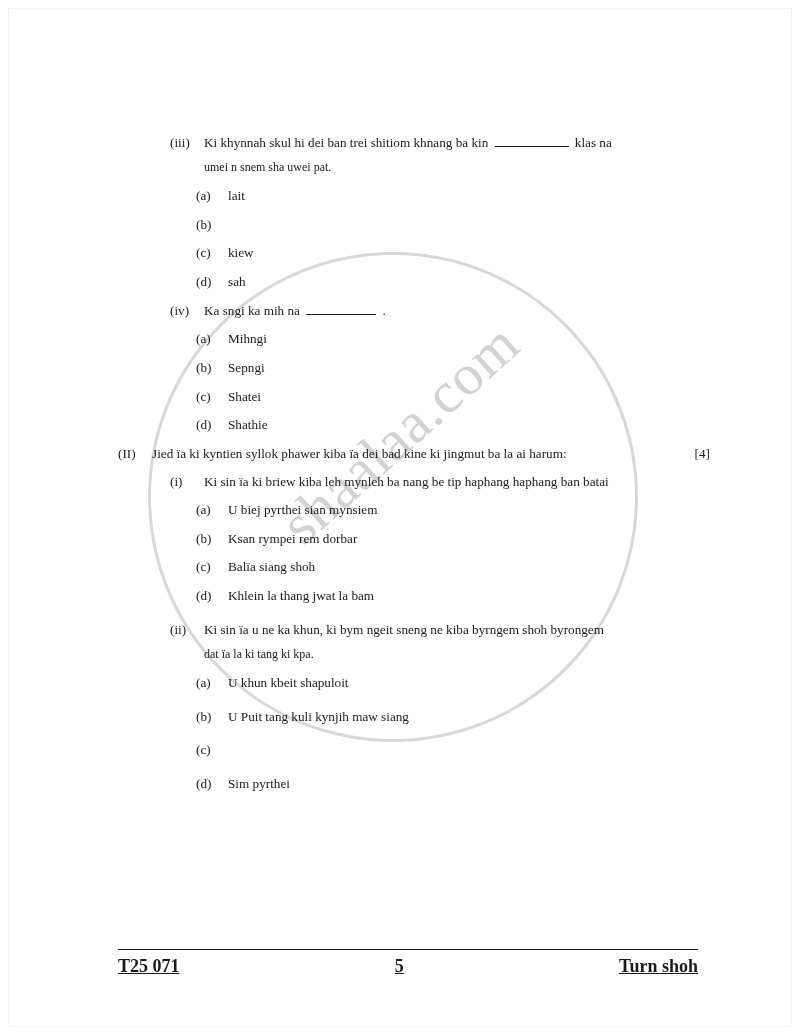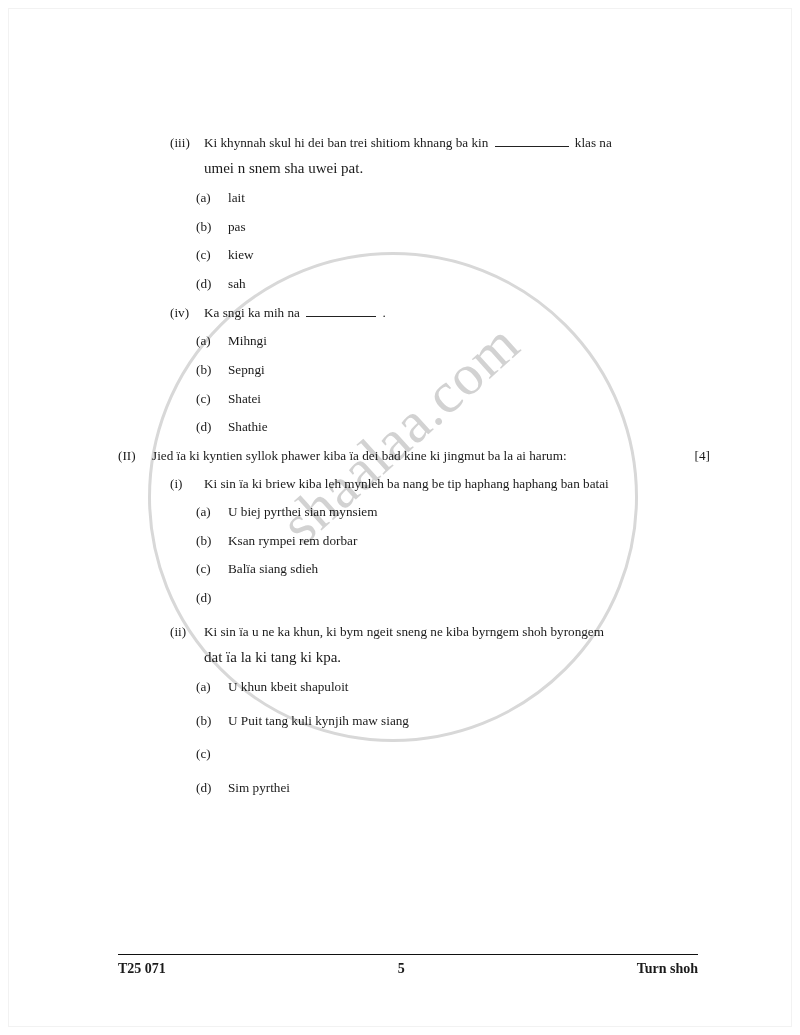--- a/index.html
+++ b/index.html
@@ -79,21 +79,21 @@
 
   
   .lvl-sec   { padding-left: 0px; }
   .lvl-q     { padding-left: 52px; }
   .lvl-opt   { padding-left: 78px; }
 
   .lvl-sec .marker { width: 34px; }
   .lvl-q .marker   { width: 34px; }
   .lvl-opt .marker { width: 32px; }
 
-  .cont { padding-left: 86px; margin-top: -2px; margin-bottom: 12px; font-size: 15px; }
+  .cont { padding-left: 86px; margin-top: -2px; margin-bottom: 12px; font-size: 12px; }
   .cont.cont-q { padding-left: 86px; }
 
   .blank {
     display: inline-block;
     border-bottom: 1px solid #222;
     width: 74px;
     height: 0.9em;
     margin: 0 3px;
     vertical-align: baseline;
   }
@@ -117,21 +117,22 @@
   }
   .footer-rule {
     border-top: 1.6px solid #111;
     margin-bottom: 6px;
   }
   .footer-row {
     display: flex;
     align-items: baseline;
     font-family: "Liberation Serif", serif;
     font-weight: bold;
-    font-size: 14px;
+    font-size: 18px;
+    text-decoration: underline;
   }
   .footer-left { flex: 0 0 auto; }
   .footer-center { flex: 1 1 auto; text-align: center; }
   .footer-right { flex: 0 0 auto; }
 
   .opt-gap { margin-bottom: 11px; }
   .opt-gap-wide { margin-bottom: 16px; }
 </style>
 </head>
 <body>
@@ -153,21 +154,20 @@
       </span>
     </div>
     <div class="cont cont-q">umei n snem sha uwei pat.</div>
 
     <div class="line lvl-opt opt-gap">
       <span class="marker">(a)</span>
       <span class="text">lait</span>
     </div>
     <div class="line lvl-opt opt-gap">
       <span class="marker">(b)</span>
-      <span class="text">pas</span>
     </div>
     <div class="line lvl-opt opt-gap">
       <span class="marker">(c)</span>
       <span class="text">kiew</span>
     </div>
     <div class="line lvl-opt opt-gap">
       <span class="marker">(d)</span>
       <span class="text">sah</span>
     </div>
 
@@ -211,24 +211,25 @@
     <div class="line lvl-opt opt-gap">
       <span class="marker">(a)</span>
       <span class="text">U biej pyrthei sian mynsiem</span>
     </div>
     <div class="line lvl-opt opt-gap">
       <span class="marker">(b)</span>
       <span class="text">Ksan rympei rem dorbar</span>
     </div>
     <div class="line lvl-opt opt-gap">
       <span class="marker">(c)</span>
-      <span class="text">Balïa siang sdieh</span>
-    </div>
-    <div class="line lvl-opt opt-gap-wide">
-      <span class="marker">(d)</span>
+      <span class="text">Balïa siang shoh</span>
+    </div>
+    <div class="line lvl-opt opt-gap-wide">
+      <span class="marker">(d)</span>
+      <span class="text">Khlein la thang jwat la bam</span>
     </div>
 
     <div class="line lvl-q">
       <span class="marker">(ii)</span>
       <span class="text">Ki sin ïa u ne ka khun, ki bym ngeit sneng ne kiba byrngem shoh byrongem</span>
     </div>
     <div class="cont cont-q">dat ïa la ki tang ki kpa.</div>
 
     <div class="line lvl-opt opt-gap-wide">
       <span class="marker">(a)</span>

